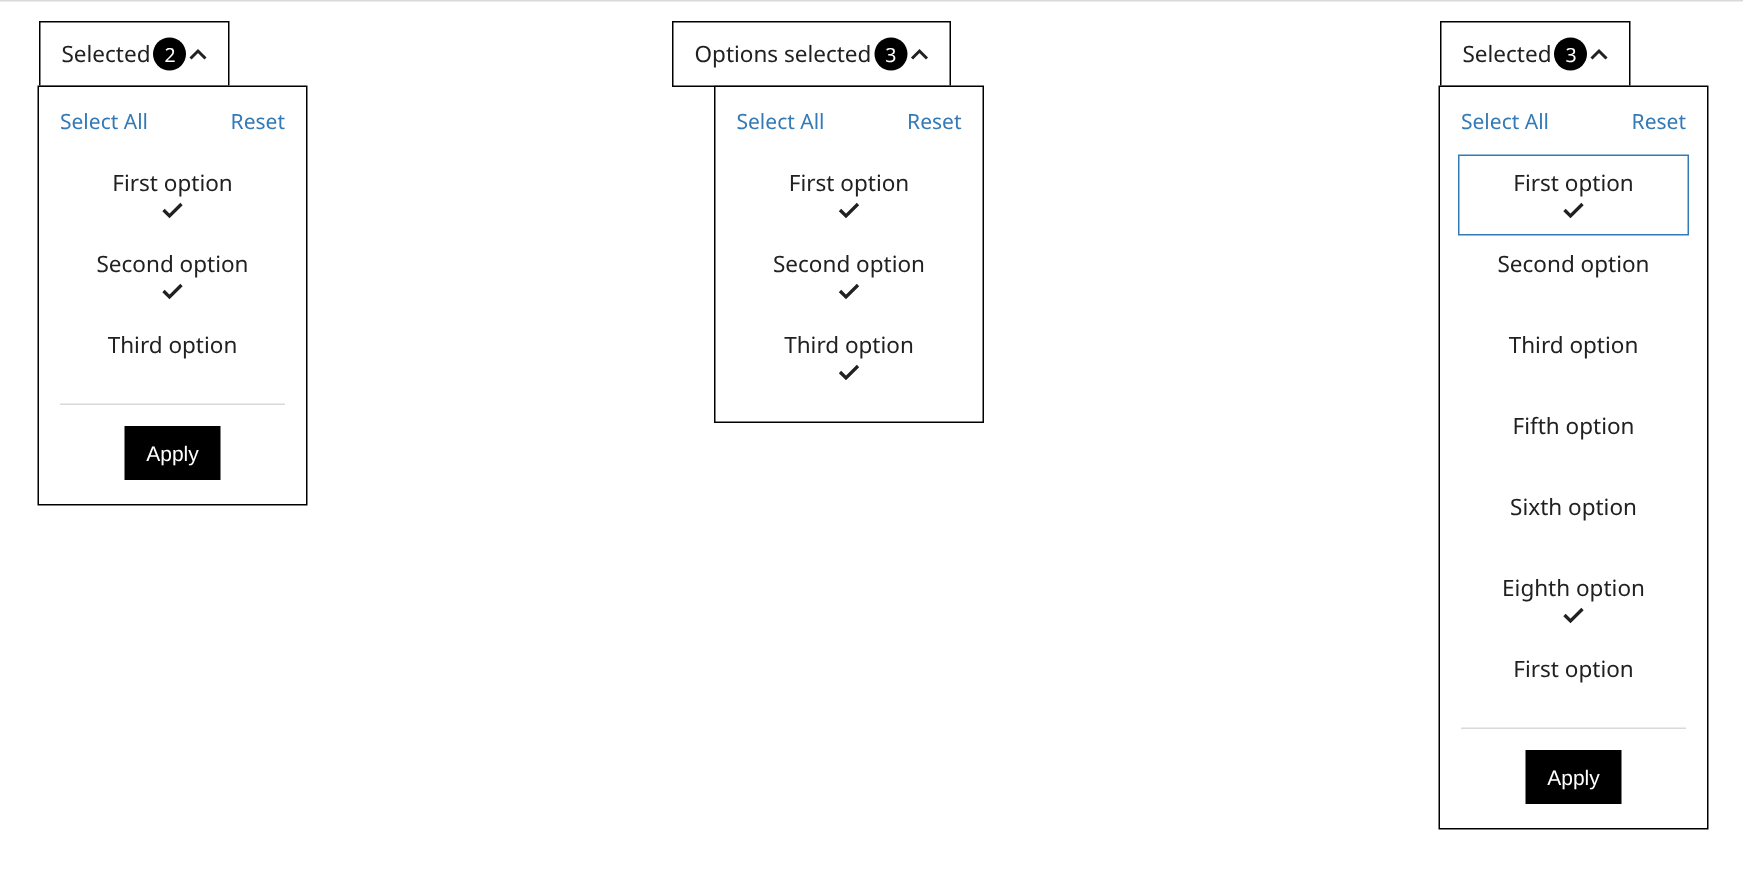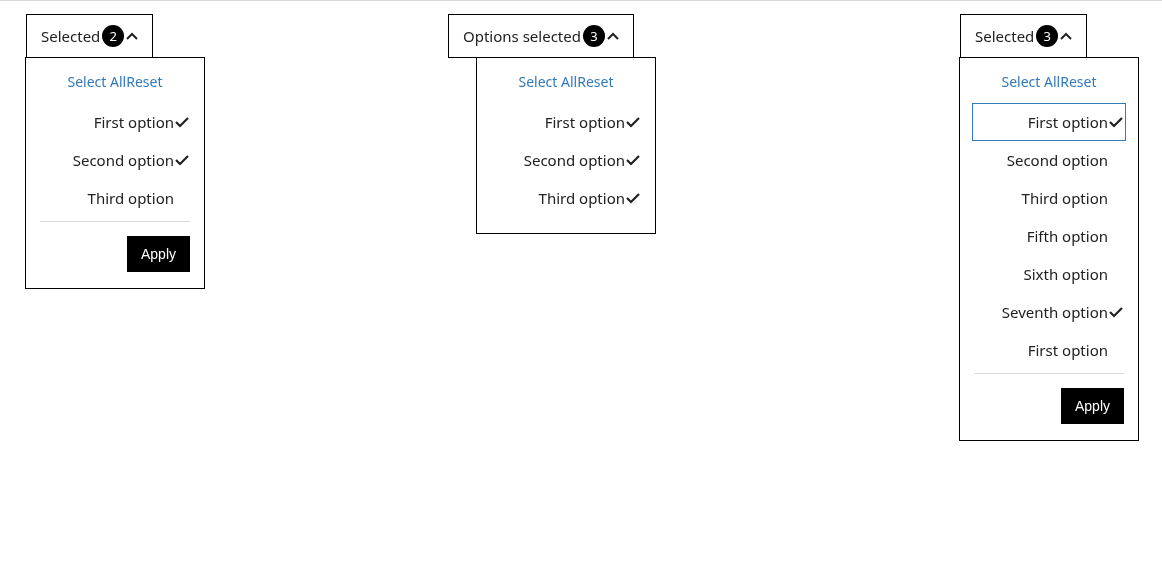--- a/index.html
+++ b/index.html
@@ -56,41 +56,42 @@
     .dropdown-panel {
       position: absolute;
       top: 43px;
       border: 1px solid #000;
       background: #fff;
       padding: 14px 14px 16px 14px;
       width: 180px;
     }
     .panel-actions {
       display: flex;
-      justify-content: center;
+      justify-content: space-between;
       margin-bottom: 12px;
       font-size: 14px;
     }
     .panel-actions a {
       color: #337ab7;
       text-decoration: none;
       cursor: pointer;
     }
     .options-list {
       display: flex;
       flex-direction: column;
     }
     .option-row {
       display: flex;
-      justify-content: flex-end;
+      justify-content: flex-start;
       align-items: center;
       padding: 9px 0;
       cursor: pointer;
       font-size: 15px;
       color: #212121;
+      flex-direction: column;
     }
     .option-row.focused {
       outline: 1px solid #337ab7;
       outline-offset: -1px;
       padding-left: 2px;
       padding-right: 2px;
       margin-left: -2px;
       margin-right: -2px;
     }
     .check {
@@ -103,21 +104,21 @@
     .check svg {
       display: block;
     }
     .divider {
       border-top: 1px solid #d9d9d9;
       margin-top: 4px;
       margin-bottom: 14px;
     }
     .apply-wrap {
       display: flex;
-      justify-content: flex-end;
+      justify-content: center;
     }
     .apply-btn {
       background: #000;
       color: #fff;
       border: none;
       padding: 10px 14px;
       font-size: 14px;
       cursor: pointer;
     }
   </style>
@@ -246,21 +247,21 @@
       </div>
       <div class="option-row">
         <span>Fifth option</span>
         <span class="check"></span>
       </div>
       <div class="option-row">
         <span>Sixth option</span>
         <span class="check"></span>
       </div>
       <div class="option-row">
-        <span>Seventh option</span>
+        <span>Eighth option</span>
         <span class="check">
             <svg width="16" height="14" viewBox="0 0 16 14">
               <path d="M2 7 L6 11 L14 3" stroke="#212121" stroke-width="2.2" fill="none"></path>
             </svg>
           </span>
       </div>
       <div class="option-row">
         <span>First option</span>
         <span class="check"></span>
       </div>

